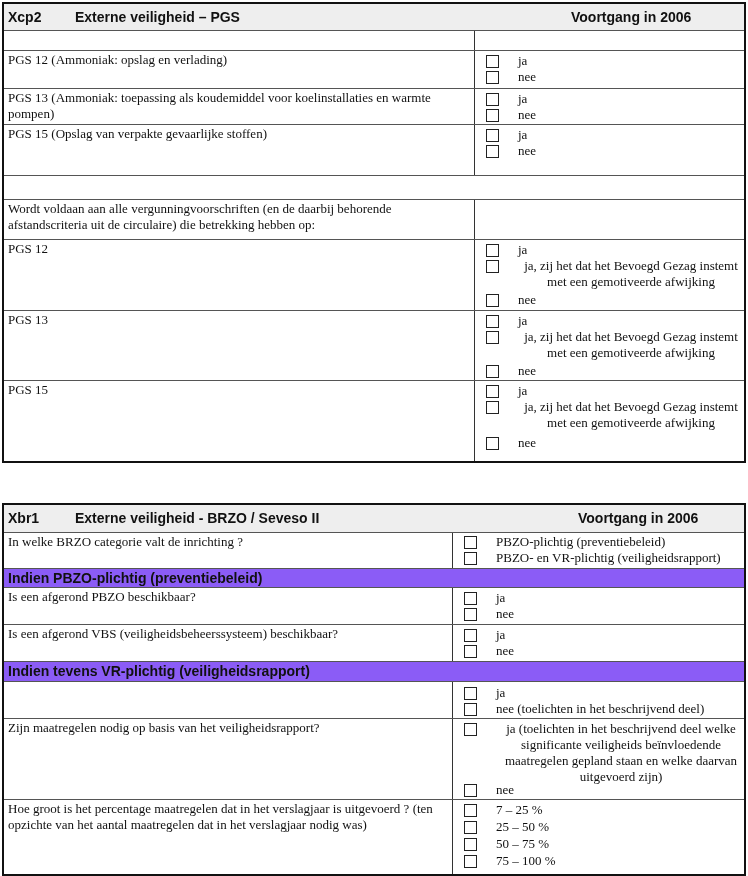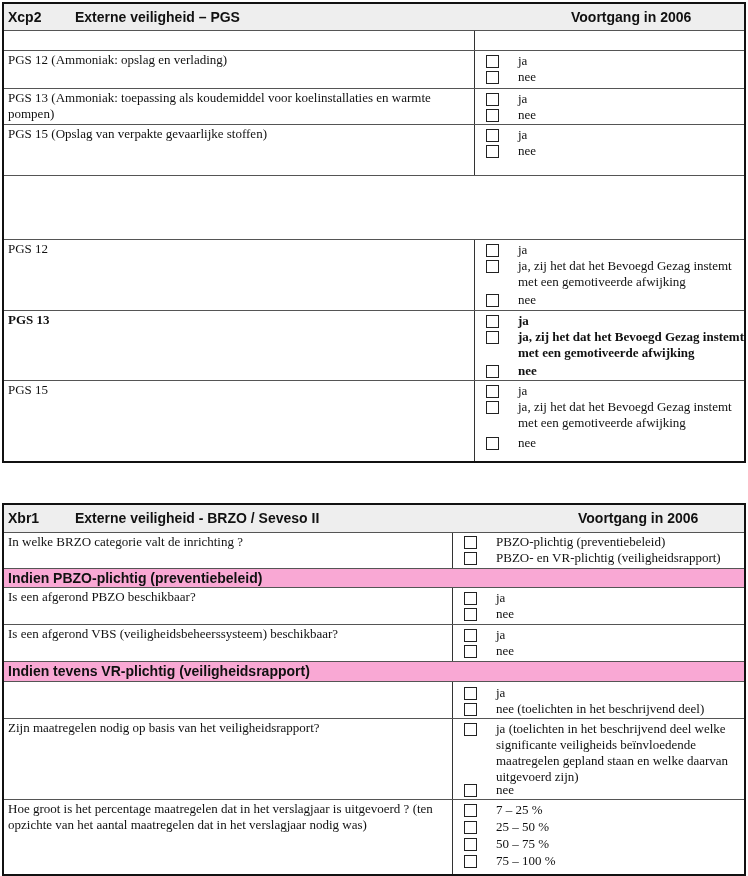--- a/index.html
+++ b/index.html
@@ -5,27 +5,27 @@
   html, body { margin: 0; padding: 0; background: #ffffff; }
   body { width: 748px; height: 876px; position: relative; overflow: hidden;
          font-family: "Liberation Serif", serif; color: #111; }
   .tbl { position: absolute; left: 2px; width: 740px; border: 2px solid #111; box-sizing: content-box; background: #fff; }
   .row { position: absolute; left: 0; width: 740px; border-top: 1px solid #555; box-sizing: border-box; }
   .hdr { position: absolute; left: 0; top: 0; width: 740px; background: #eeeeee;
          font-family: "Liberation Sans", sans-serif; font-weight: bold; font-size: 14px; }
   .hdr .code { position: absolute; left: 4px; top: 5px; }
   .hdr .title { position: absolute; top: 5px; }
   .hdr .prog { position: absolute; top: 5px; }
-  .section { background: #f9a8d4; font-family: "Liberation Sans", sans-serif; font-weight: bold; font-size: 14px; }
+  .section { background: #8b5cf6; font-family: "Liberation Sans", sans-serif; font-weight: bold; font-size: 14px; }
   .section span { position: absolute; left: 4px; top: 1px; }
   .q { position: absolute; left: 4px; top: 1px; font-size: 13px; line-height: 16px; }
   .divider { position: absolute; top: 0; bottom: 0; width: 0; border-left: 1px solid #333; }
   .opt { position: absolute; font-size: 13px; line-height: 16px; }
   .cb { position: absolute; width: 11px; height: 11px; border: 1px solid #222; background: #fff; box-sizing: content-box; cursor: pointer; }
-  .lbl { position: absolute; white-space: nowrap; }
+  .lbl { position: absolute; white-space: nowrap; text-align: center; }
 </style>
 </head>
 <body>
 
 <div class="tbl" style="top:2px; height:457px;">
   <div class="hdr" style="height:26px;">
     <span class="code">Xcp2</span>
     <span class="title" style="left:71px;">Externe veiligheid – PGS</span>
     <span class="prog" style="left:567px;">Voortgang in 2006</span>
   </div>
@@ -68,39 +68,43 @@
       <span class="lbl" style="left:32px;">ja</span>
     </div>
     <div class="opt" style="left:482px; top:18px;">
       <span class="cb" style="left:0; top:2px;"></span>
       <span class="lbl" style="left:32px;">nee</span>
     </div>
   </div>
 
   <div class="row" style="top:171px; height:24px;"></div>
 
+  <div class="row" style="top:195px; height:40px;">
+    <span class="q" style="width:450px;">Wordt voldaan aan alle vergunningvoorschriften  (en de daarbij behorende afstandscriteria uit de circulaire) die betrekking hebben op:</span>
+    <div class="divider" style="left:470px;"></div>
+  </div>
 
   <div class="row" style="top:235px; height:71px;">
     <span class="q">PGS 12</span>
     <div class="divider" style="left:470px;"></div>
     <div class="opt" style="left:482px; top:2px;">
       <span class="cb" style="left:0; top:2px;"></span>
       <span class="lbl" style="left:32px;">ja</span>
     </div>
     <div class="opt" style="left:482px; top:18px;">
       <span class="cb" style="left:0; top:2px;"></span>
       <span class="lbl" style="left:32px; width:226px; white-space:normal;">ja, zij het dat het Bevoegd Gezag instemt met een gemotiveerde afwijking</span>
     </div>
     <div class="opt" style="left:482px; top:52px;">
       <span class="cb" style="left:0; top:2px;"></span>
       <span class="lbl" style="left:32px;">nee</span>
     </div>
   </div>
 
-  <div class="row" style="top:306px; height:70px;font-weight:bold;">
+  <div class="row" style="top:306px; height:70px;">
     <span class="q">PGS 13</span>
     <div class="divider" style="left:470px;"></div>
     <div class="opt" style="left:482px; top:2px;">
       <span class="cb" style="left:0; top:2px;"></span>
       <span class="lbl" style="left:32px;">ja</span>
     </div>
     <div class="opt" style="left:482px; top:18px;">
       <span class="cb" style="left:0; top:2px;"></span>
       <span class="lbl" style="left:32px; width:226px; white-space:normal;">ja, zij het dat het Bevoegd Gezag instemt met een gemotiveerde afwijking</span>
     </div>

